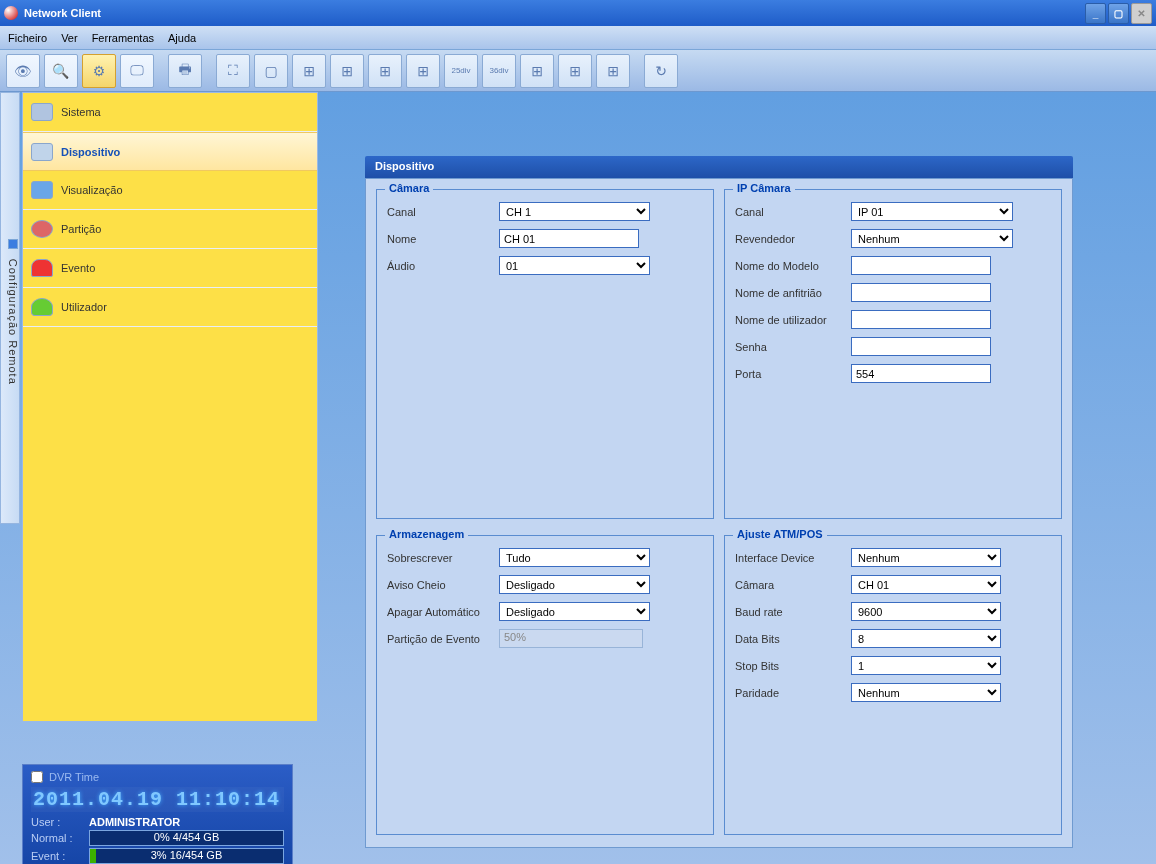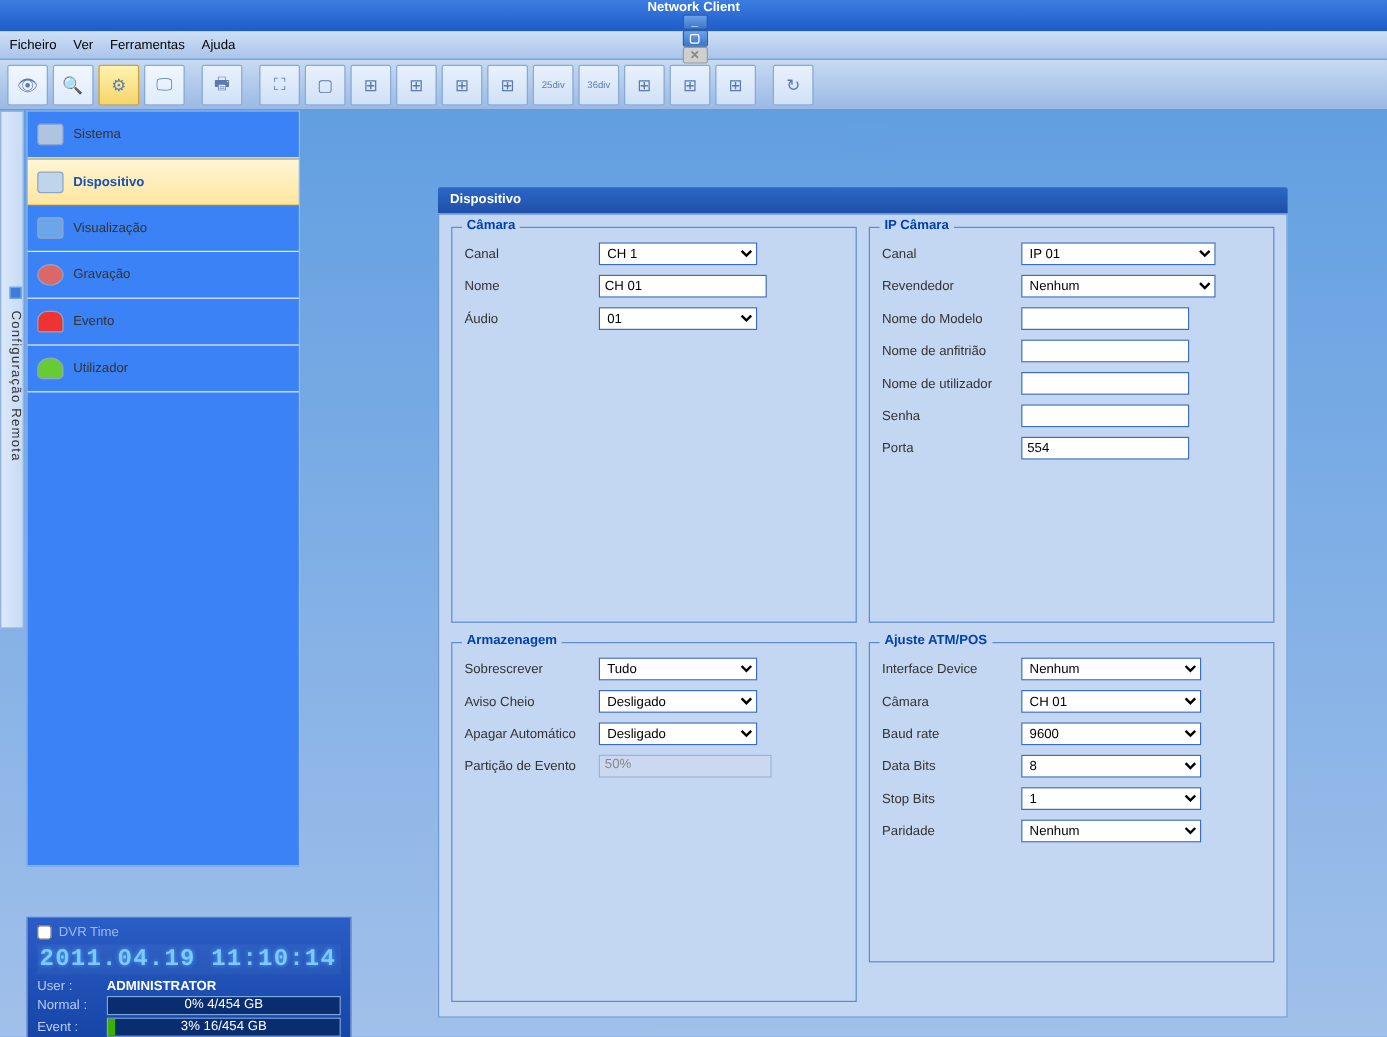--- a/index.html
+++ b/index.html
@@ -1,38 +1,38 @@
 <!DOCTYPE html>
 <html><head>
 <meta charset="utf-8">
 <style>
 * { box-sizing: border-box; margin: 0; padding: 0; font-family: Tahoma, Arial, sans-serif; font-size: 11px; }
 body { width: 1156px; height: 864px; background: linear-gradient(#5a9be0, #a1c0ea); overflow: hidden; }
 
-.titlebar { height: 26px; background: linear-gradient(#3b7de0, #1e5cc8); display: flex; align-items: center; padding: 0 4px; color: #fff; font-weight: bold; font-size: 12px; flex-direction: column; }
+.titlebar { height: 26px; background: linear-gradient(#3b7de0, #1e5cc8); display: flex; align-items: center; padding: 0 4px; color: #fff; font-weight: bold; font-size: 12px; }
 .titlebar .logo { width: 14px; height: 14px; border-radius: 50%; background: radial-gradient(circle at 30% 30%, #fff, #c00); margin-right: 6px; }
 .titlebar .spacer { flex: 1; }
 .winbtn { width: 21px; height: 21px; margin-left: 2px; border: 1px solid #2a5da8; background: linear-gradient(#6fa3e8,#3a75c8); display:flex; align-items:center; justify-content:center; color:#fff; font-weight:bold; font-size:10px; border-radius:2px; }
 .winbtn.close { background: #cfcfcf; color:#888; border-color:#999; }
 
 .menubar { height: 24px; background: linear-gradient(#cfe0f5, #a9c4eb); border-bottom: 1px solid #7ba6d8; display:flex; align-items:center; padding: 0 8px; gap: 14px; color:#000; }
 .menubar span { cursor: default; }
 
 .toolbar { height: 42px; background: linear-gradient(#c6daf2,#9bb9e5); border-bottom:1px solid #6d98cf; display:flex; align-items:center; padding: 0 6px; gap: 4px; }
 .tbtn { width:34px; height:34px; border:1px solid #8aaad4; background:linear-gradient(#e8f1fc,#d0e1f6); display:flex; align-items:center; justify-content:center; border-radius:2px; color:#5b7bb0; font-size:14px;}
 .tbtn.active { background:linear-gradient(#fff2b0,#f5d56a); border-color:#d4a030; }
 .tbtn.lit { background:linear-gradient(#f0f7ff,#e0ecfb); }
 .tsep { width:6px; }
 
 .workspace { position: absolute; top: 92px; left: 0; right: 0; bottom: 0; }
 
 .vtab { position:absolute; left:0; top:0; width:20px; height:432px; background:linear-gradient(to right,#dce9fa,#c7dbf4); border:1px solid #95b5e0; writing-mode: vertical-rl; text-orientation: mixed; text-align:center; padding-top:8px; letter-spacing:1px; color:#333; font-size:10px;}
 .vtab .box { width:10px; height:10px; display:inline-block; border:1px solid #7ba6d8; background:#3b7de0; margin-bottom:6px;}
 
-.leftpanel { position:absolute; left:22px; top:0; width:228px; height:630px; background:#3b82f6; border:1px solid #9bb9e5; }
+.leftpanel { position:absolute; left:22px; top:0; width:296px; height:630px; background:#fde047; border:1px solid #9bb9e5; }
 .leftitem { height:39px; display:flex; align-items:center; padding-left:8px; gap:8px; border-bottom:1px solid #e8eef8; color:#333; }
 .leftitem.sel { background:linear-gradient(#fff6d5,#ffe6a0); border-top:1px solid #f0c860; border-bottom:1px solid #f0c860; color:#1550b8; font-weight:bold; }
 .leftitem .ico { width:22px; height:18px; background:#b0c4e0; border:1px solid #8aa6cc; border-radius:3px; }
 
 .statuspanel { position:absolute; left:22px; top:672px; width:271px; height:124px; background:linear-gradient(#2b5dc6,#1140a0); border:1px solid #5a7ec8; padding:6px 8px; color:#8fb5f0; }
 .statuspanel .chk { display:flex; align-items:center; gap:6px; color:#9bbaf0; font-size:11px; margin-bottom:4px;}
 .statuspanel .chk input { width:12px; height:12px; }
 .lcd { font-family: 'Courier New', monospace; font-size:20px; font-weight:bold; color:#80c8ff; letter-spacing:1px; background:rgba(255,255,255,0.04); padding:1px 2px; text-shadow:0 0 4px #4af; margin-bottom:4px;}
 .statusline { display:flex; align-items:center; gap:6px; font-size:11px; margin-top:2px;}
 .statusline .lbl { width:52px; color:#b9cdf4; }
@@ -44,26 +44,26 @@
 .content { position:absolute; left:300px; top:0; right:8px; bottom:8px; }
 .contenthead { position:absolute; left:65px; top:64px; right:75px; height:22px; background:linear-gradient(#2d67c8,#1e4fa8); color:#fff; font-weight:bold; padding:4px 10px; border-top-left-radius:2px; border-top-right-radius:2px;}
 .contentbody { position:absolute; left:65px; top:86px; right:75px; bottom:8px; border:1px solid #6f9ad0; background:#c3d6f2; padding:10px; }
 
 .fieldset { position:absolute; border:1px solid #5a8cd0; padding:12px 10px 10px 10px; }
 .fieldset .legend { position:absolute; top:-8px; left:8px; background:#c3d6f2; padding:0 4px; color:#0040b0; font-weight:bold; font-size:11px; }
 
 .fs-camara { left:10px; top:10px; width:338px; height:330px; }
 .fs-ip { left:358px; top:10px; width:338px; height:330px; }
 .fs-storage { left:10px; top:356px; width:338px; height:300px; }
-.fs-atm { left:358px; top:356px; width:338px; height:267px; }
+.fs-atm { left:358px; top:356px; width:338px; height:300px; }
 
 .row { display:flex; align-items:center; margin-bottom:8px; }
 .row .lbl { width:112px; color:#333; }
 .row input[type=text], .row input[type=password] { width:140px; height:19px; border:1px solid #3a6cc0; background:#fff; padding:1px 4px; font-size:11px; }
-.row select { width:132px; height:19px; border:1px solid #3a6cc0; background:#fff; font-size:11px; padding:0 2px;}
+.row select { width:151px; height:19px; border:1px solid #3a6cc0; background:#fff; font-size:11px; padding:0 2px;}
 .row .disabled { background:#cad9f0; color:#888; border:1px solid #98b4d8; width:144px; height:19px; padding:1px 4px;}
 .fs-ip .row input[type=text], .fs-ip .row input[type=password]{ width:140px; }
 .fs-ip .row .lbl{ width:116px; }
 .fs-atm .row .lbl{ width:116px; }
 .fs-atm .row select{ width:150px; }
 .fs-ip .row select{ width:162px; }
 
 </style>
 </head>
 <body>
@@ -122,21 +122,21 @@
     <div class="leftitem sel">
       <span class="ico" style="background:#c0d4ea;"></span>
       <span>Dispositivo</span>
     </div>
     <div class="leftitem">
       <span class="ico" style="background:#6aa6e8;"></span>
       <span>Visualização</span>
     </div>
     <div class="leftitem">
       <span class="ico" style="background:#d66;border-radius:50%;"></span>
-      <span>Gravação</span>
+      <span>Partição</span>
     </div>
     <div class="leftitem">
       <span class="ico" style="background:#e33;border-radius:8px 8px 2px 2px;"></span>
       <span>Evento</span>
     </div>
     <div class="leftitem">
       <span class="ico" style="background:#6c3;border-radius:50% 50% 4px 4px;"></span>
       <span>Utilizador</span>
     </div>
   </div>

